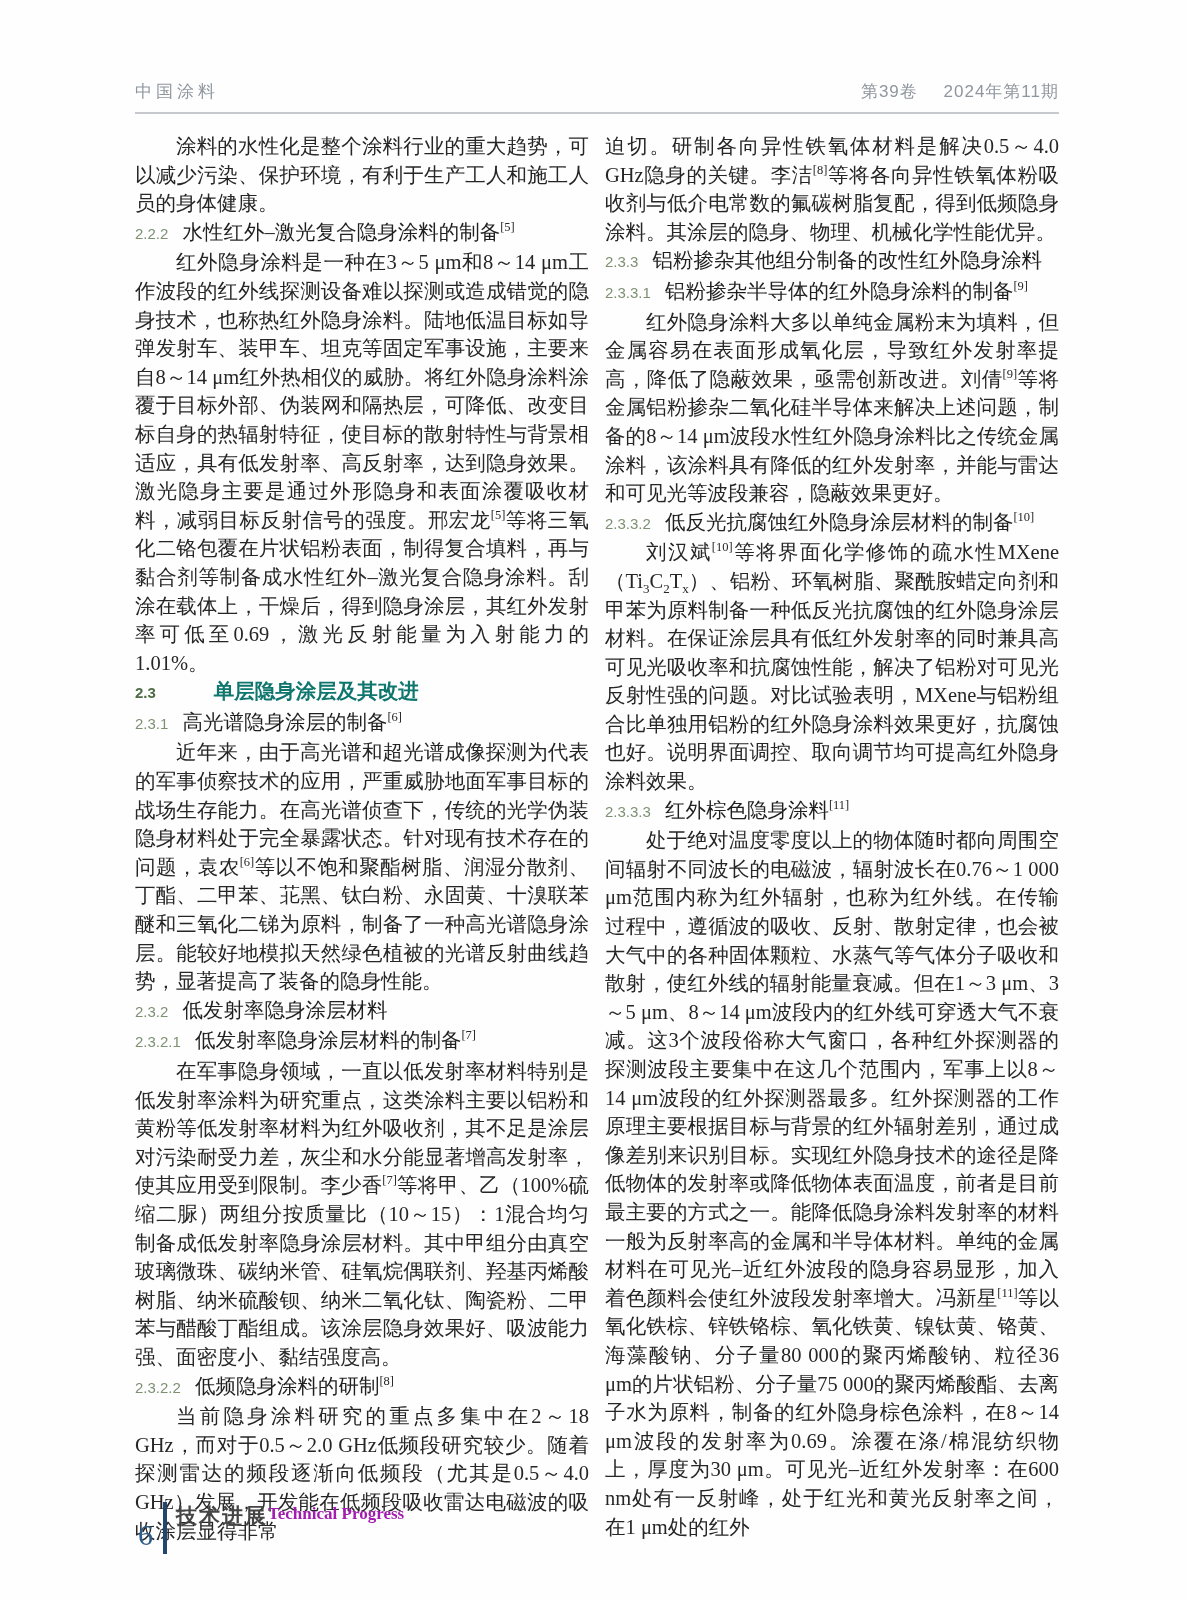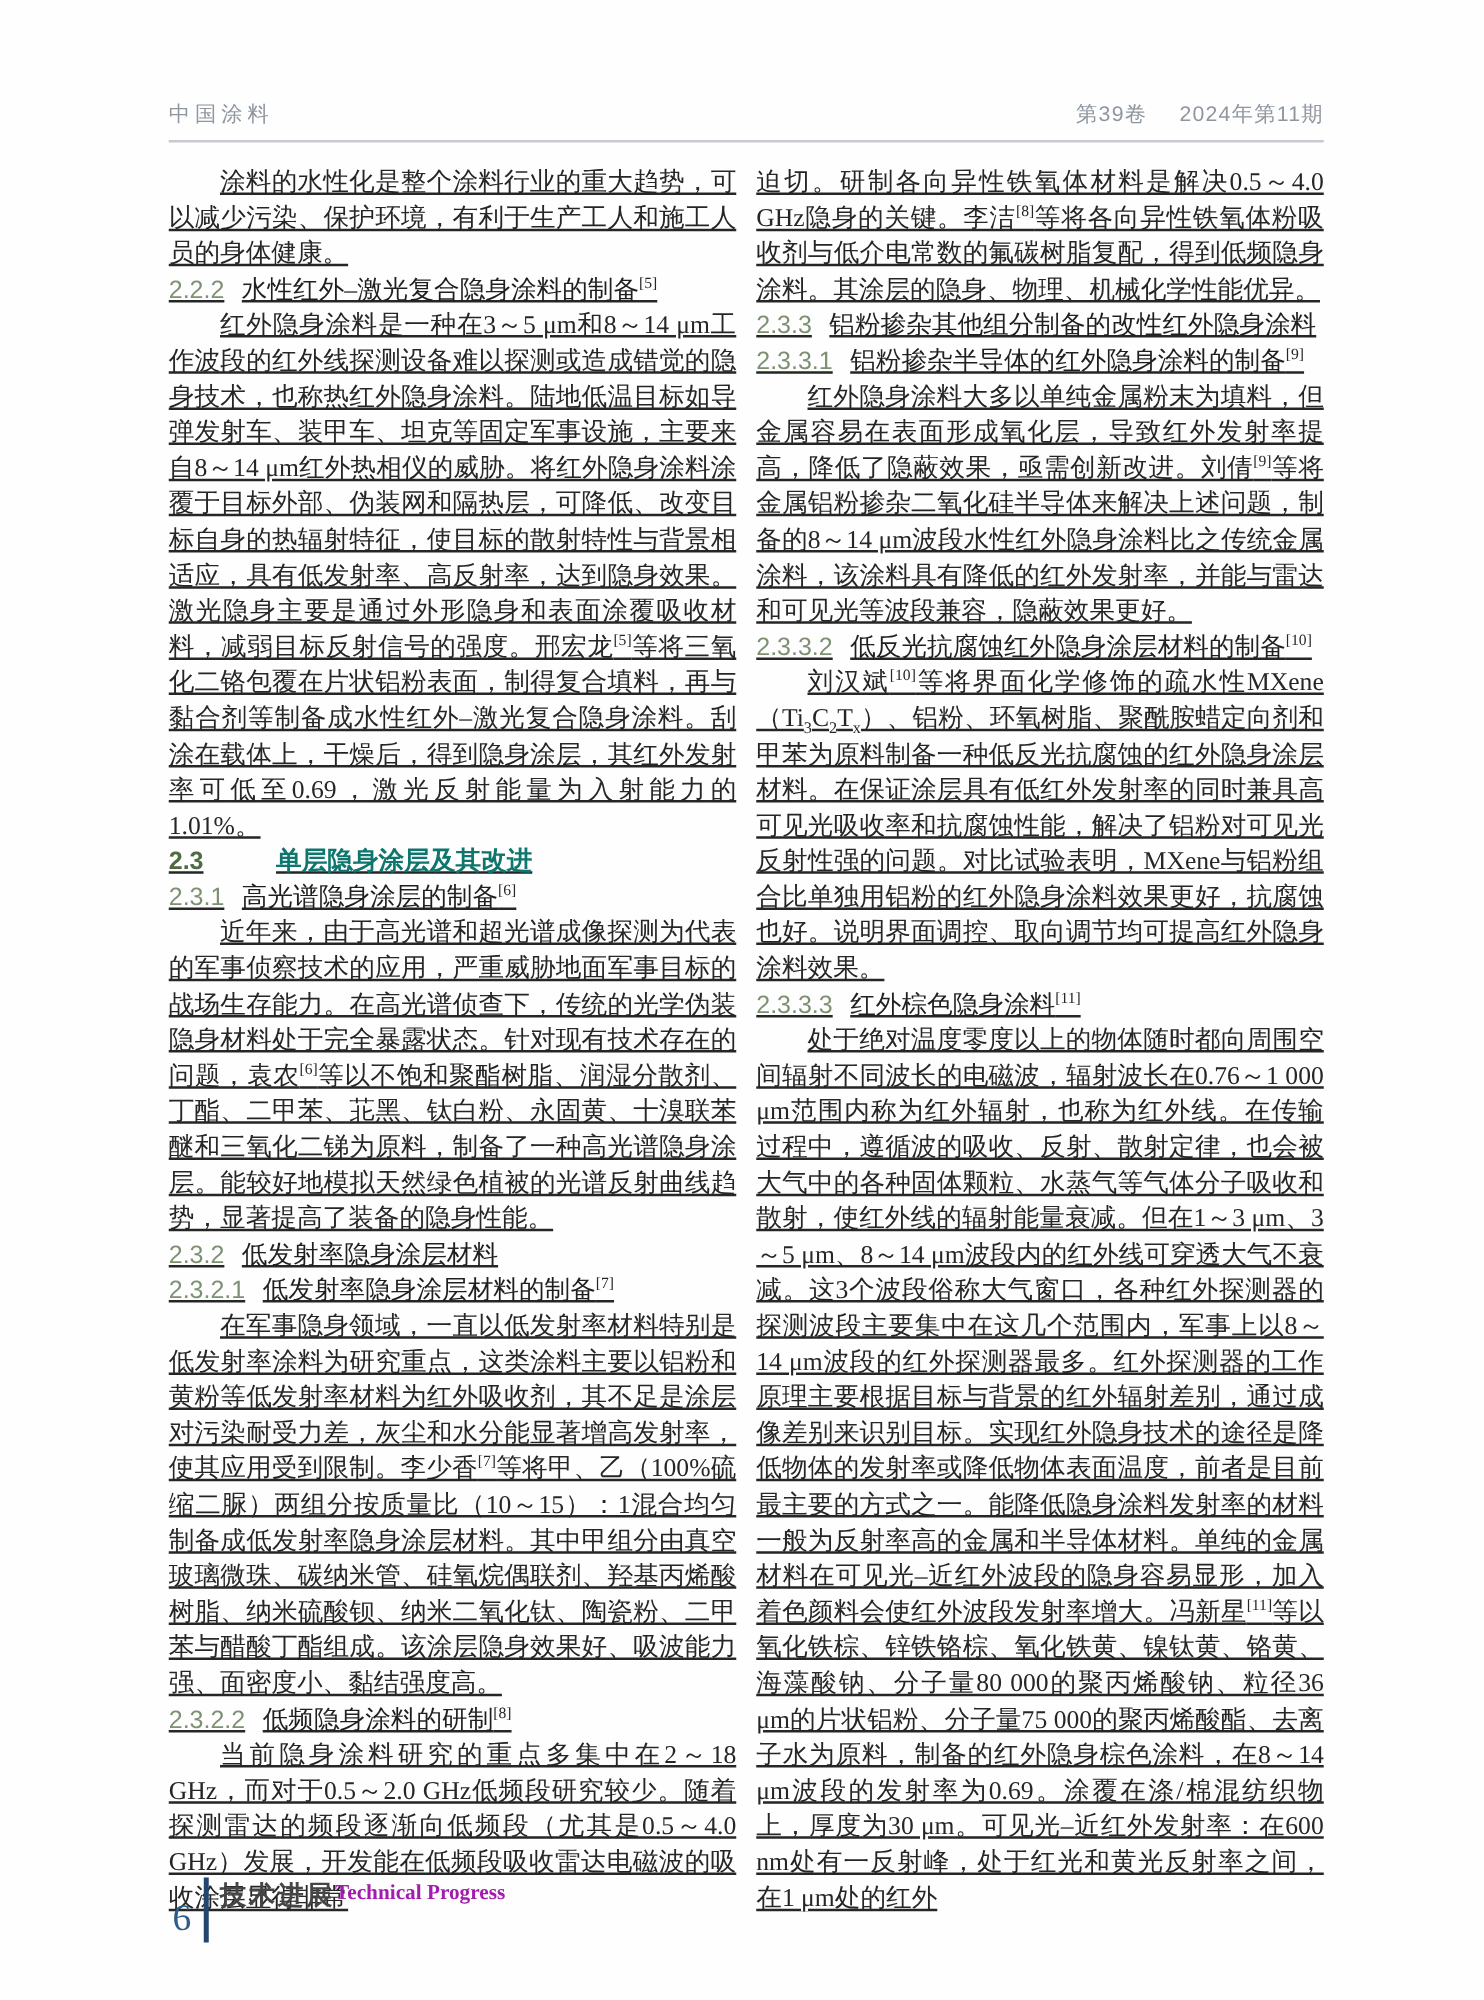--- a/index.html
+++ b/index.html
@@ -22,28 +22,28 @@
   .journal-name{letter-spacing:4px;}
   .issue-info span{margin-left:21px;letter-spacing:1px;}
   
   .columns{
     position:absolute;left:135px;top:132px;width:924px;
     display:flex;gap:16px;
   }
   .col{
     width:454px;
     font-size:20.5px;line-height:28.6px;
-    color:#262626;text-align:justify;text-decoration:underline;
+    color:#262626;text-align:justify;
   }
   .col p{margin:0;text-indent:2em;}
   .col p.flush{text-indent:0;}
   .heading{margin:0;white-space:nowrap;}
   .hnum{
     font-family:"Liberation Sans", sans-serif;
-    font-size:20px;color:#7d9172;margin-right:14px;
+    font-size:15px;color:#7d9172;margin-right:14px;
   }
   .htitle{color:#1f1f1f;}
   .heading.lvl2 .hnum{color:#4e6b44;font-weight:bold;}
   .heading.lvl2 .htitle{color:#0f766e;font-weight:bold;margin-left:44px;}
   sup.ref{font-size:12.5px;line-height:0;}
   sub{font-size:13px;line-height:0;}
   
   .footer{
     position:absolute;left:138px;top:1502px;
     display:flex;align-items:flex-end;

